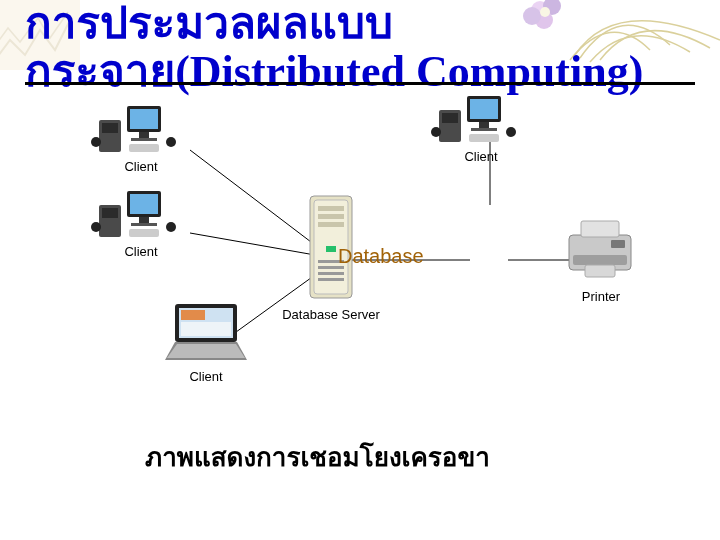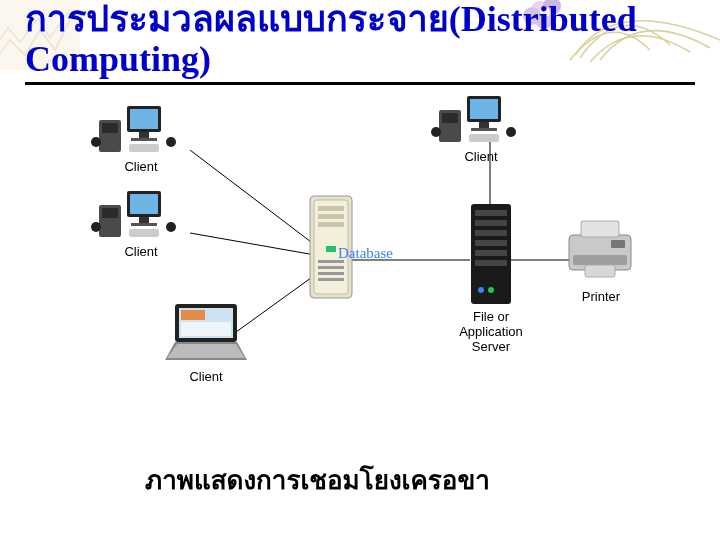--- a/index.html
+++ b/index.html
@@ -22,21 +22,21 @@
     position: absolute;
     top: -10px; right: -10px;
     width: 210px; height: 80px;
     opacity: 0.5;
     overflow: hidden;
   }
   .title {
     position: absolute;
     top: 0px; left: 25px;
     width: 670px;
-    font-size: 36px;
+    font-size: 44px;
     font-weight: bold;
     color: #0000cc;
     line-height: 1.1;
   }
   .title-underline {
     position: absolute;
     top: 82px; left: 25px;
     width: 670px;
     height: 3px;
     background: #000;
@@ -46,33 +46,32 @@
     top: 100px; left: 81px;
     width: 560px; height: 330px;
   }
   .node-label {
     font-family: Arial, sans-serif;
     font-size: 13px;
     text-align: center;
     color: #000;
   }
   .db-label {
-    font-family: Liberation Serif, serif;
-    font-size: 15px;
-    color: #3b82f6;
+    font-family: Liberation Sans, sans-serif;
+    font-size: 20px;
+    color: #a16207;
   }
   .caption {
     position: absolute;
     top: 442px; left: 145px;
     width: 420px;
     font-size: 26px;
     font-weight: bold;
     color: #000;
     line-height: 1.25;
-    margin-top: 23px;
   }
   svg.net { position: absolute; top: 100px; left: 90px; width: 560px; height: 330px; pointer-events: none; }
 </style>
 </head>
 <body>
 
 <div class="decoration-tl">
   <svg viewBox="0 0 90 90">
     <rect x="0" y="0" width="90" height="90" fill="#f4e9d0"></rect>
     <polyline points="5,80 20,60 35,75 50,50 65,70 80,40" stroke="#c9b88a" stroke-width="2" fill="none"></polyline>
@@ -176,40 +175,23 @@
       <rect x="22" y="16" width="26" height="5" fill="#c9c5ab"></rect>
       <rect x="22" y="24" width="26" height="5" fill="#c9c5ab"></rect>
       <rect x="22" y="32" width="26" height="5" fill="#c9c5ab"></rect>
       <rect x="30" y="56" width="10" height="6" fill="#25c06b"></rect>
       <rect x="22" y="70" width="26" height="3" fill="#999"></rect>
       <rect x="22" y="76" width="26" height="3" fill="#999"></rect>
       <rect x="22" y="82" width="26" height="3" fill="#999"></rect>
       <rect x="22" y="88" width="26" height="3" fill="#999"></rect>
     </svg>
     <div style="position:absolute;left:62px;top:55px;" class="db-label">Database</div>
-  </div>
-
-  <div style="position:absolute;left:365px;top:100px;width:90px;text-align:center;">
-    <svg width="60" height="110" viewBox="0 0 60 110" style="display:block;margin:0 auto;">
-      <rect x="10" y="4" width="40" height="100" rx="3" fill="#1a1a1a"></rect>
-      <rect x="14" y="10" width="32" height="6" fill="#444"></rect>
-      <rect x="14" y="20" width="32" height="6" fill="#444"></rect>
-      <rect x="14" y="30" width="32" height="6" fill="#444"></rect>
-      <rect x="14" y="40" width="32" height="6" fill="#444"></rect>
-      <rect x="14" y="50" width="32" height="6" fill="#444"></rect>
-      <rect x="14" y="60" width="32" height="6" fill="#444"></rect>
-      <circle cx="20" cy="90" r="3" fill="#3b82f6"></circle>
-      <circle cx="30" cy="90" r="3" fill="#22c55e"></circle>
-    </svg>
-    <div class="node-label" style="width:90px;line-height:1.15;">
-      <span>File or</span><br>
-      <span>Application</span><br>
-      <span>Server</span>
-    </div>
-  </div>
+    <div class="node-label" style="width:110px;margin-top:2px;">Database Server</div>
+  </div>
+
 
   <div style="position:absolute;left:470px;top:115px;width:100px;text-align:center;">
     <svg width="85" height="70" viewBox="0 0 85 70" style="display:block;margin:0 auto;">
       <rect x="10" y="20" width="62" height="35" rx="4" fill="#c9c9c9" stroke="#888"></rect>
       <rect x="22" y="6" width="38" height="16" rx="2" fill="#e2e2e2" stroke="#aaa"></rect>
       <rect x="14" y="40" width="54" height="10" rx="2" fill="#9e9e9e"></rect>
       <rect x="26" y="50" width="30" height="12" rx="2" fill="#d8d8d8" stroke="#aaa"></rect>
       <rect x="52" y="25" width="14" height="8" rx="1" fill="#777"></rect>
     </svg>
     <div class="node-label" style="width:85px;margin:4px auto 0;">Printer</div>

